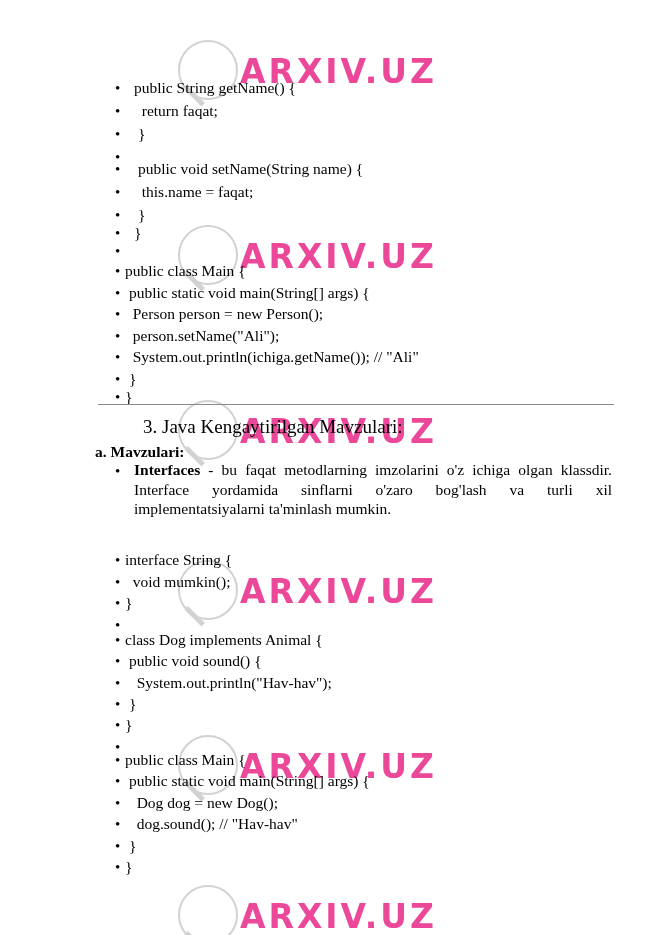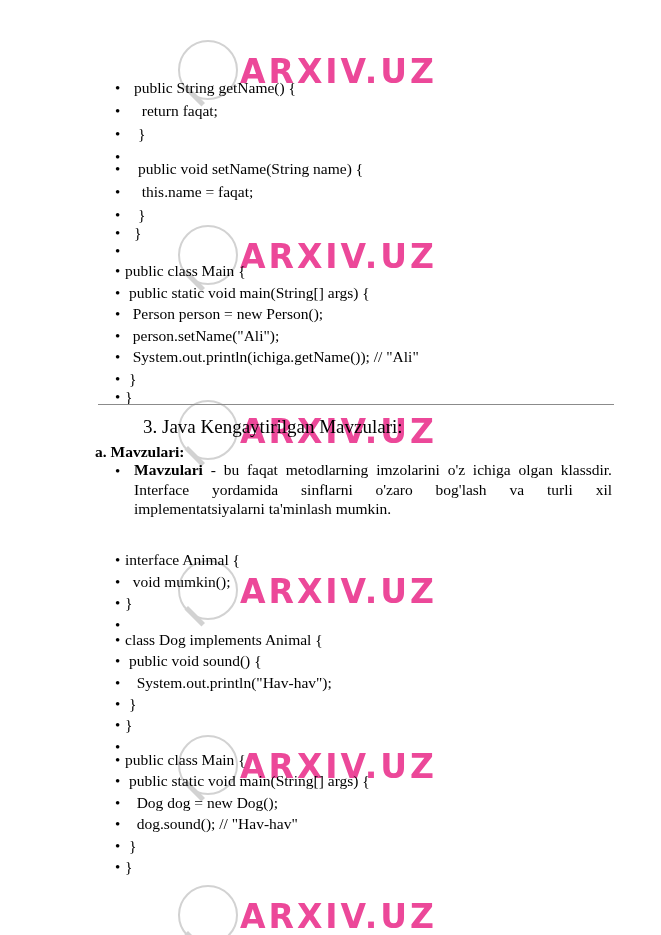--- a/index.html
+++ b/index.html
@@ -214,25 +214,25 @@
 
   <div class="divider" style="top:404px;"></div>
 
   <div class="heading-num" style="top:418px;">3. Java Kengaytirilgan Mavzulari:</div>
 
   <div class="heading-sub" style="top:443px;">a. Mavzulari:</div>
 
   <div class="para-bullet" style="top:462px;">•</div>
 
   <div class="para" style="top:460px;">
-    <span class="lead">Mavzulari</span><span> - bu faqat metodlarning imzolarini o'z ichiga olgan klassdir. Interface yordamida sinflarni o'zaro bog'lash va turli xil implementatsiyalarni ta'minlash mumkin.</span>
+    <span class="lead">Interfaces</span><span> - bu faqat metodlarning imzolarini o'z ichiga olgan klassdir. Interface yordamida sinflarni o'zaro bog'lash va turli xil implementatsiyalarni ta'minlash mumkin.</span>
   </div>
 
   <div id="code-block-2">
-      <div class="line i4" style="top: 551px;"><span class="bullet">•</span><span class="txt">interface Animal {</span></div>
+      <div class="line i4" style="top: 551px;"><span class="bullet">•</span><span class="txt">interface String {</span></div>
       <div class="line i4" style="top: 573px;"><span class="bullet">•</span><span class="txt">  void mumkin();</span></div>
       <div class="line i4" style="top: 594px;"><span class="bullet">•</span><span class="txt">}</span></div>
       <div class="line i4" style="top: 616px;"><span class="bullet">•</span><span class="txt"></span></div>
       <div class="line i4" style="top: 631px;"><span class="bullet">•</span><span class="txt">class Dog implements Animal {</span></div>
       <div class="line i4" style="top: 652px;"><span class="bullet">•</span><span class="txt"> public void sound() {</span></div>
       <div class="line i4" style="top: 674px;"><span class="bullet">•</span><span class="txt">   System.out.println("Hav-hav");</span></div>
       <div class="line i4" style="top: 695px;"><span class="bullet">•</span><span class="txt"> }</span></div>
       <div class="line i4" style="top: 716px;"><span class="bullet">•</span><span class="txt">}</span></div>
       <div class="line i4" style="top: 738px;"><span class="bullet">•</span><span class="txt"></span></div>
       <div class="line i4" style="top: 751px;"><span class="bullet">•</span><span class="txt">public class Main {</span></div>

